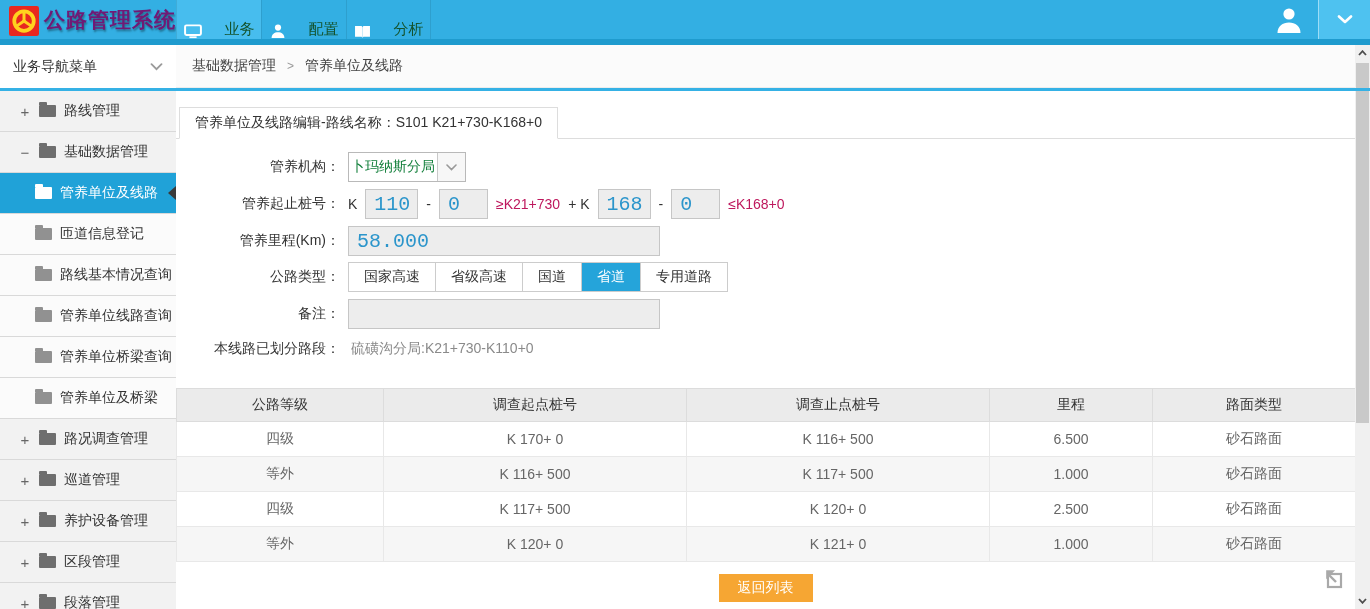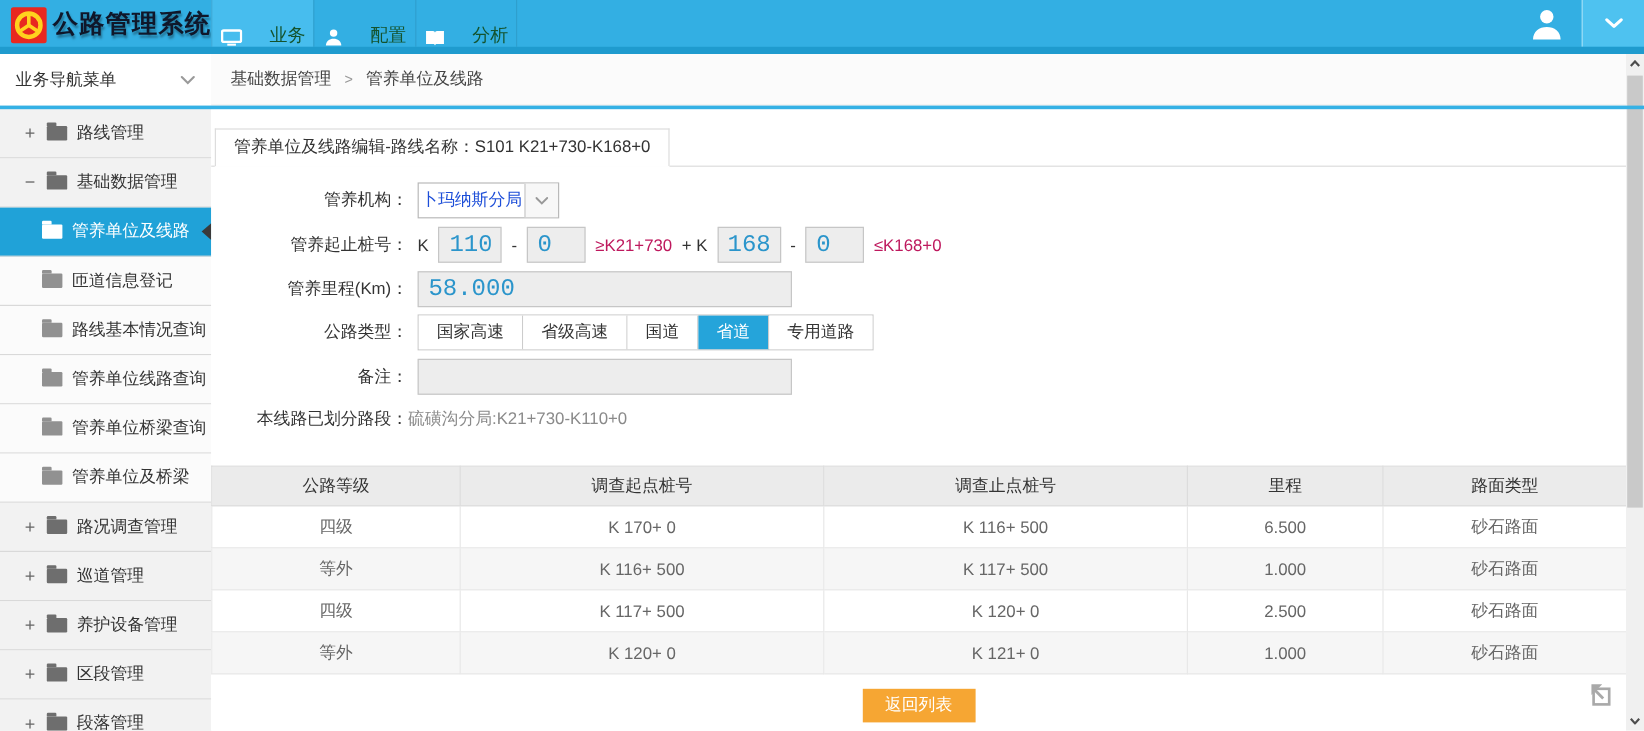--- a/index.html
+++ b/index.html
@@ -4,21 +4,21 @@
 <style>
   *{margin:0;padding:0;box-sizing:border-box}
   html,body{width:1370px;height:609px;overflow:hidden;background:#fff;
     font-family:"Liberation Sans","DejaVu Sans",sans-serif;position:relative}
 
   
   .topbar{position:absolute;left:0;top:0;width:1370px;height:45px;background:#33afe3}
   .topbar::after{content:"";position:absolute;left:0;bottom:0;width:100%;height:6px;background:#1f9bce}
   .logo-area{position:absolute;left:0;top:0;width:176px;height:39px;display:flex;align-items:center}
   .app-logo{margin-left:9px;width:38px;height:38px;margin-top:2px}
-  .app-title{margin-left:5px;font-size:21px;font-weight:bold;color:#0f172a;letter-spacing:1px;
+  .app-title{margin-left:5px;font-size:21px;font-weight:bold;color:#701a75;letter-spacing:1px;
     text-shadow:1px 2px 2px rgba(0,0,0,.35);white-space:nowrap}
   .nav-tabs{position:absolute;left:176px;top:0;height:39px;display:flex}
   .nav-tab{width:85px;height:39px;display:flex;align-items:flex-end;justify-content:center;gap:23px;
     color:#14532d;font-size:15px;cursor:pointer;border-left:1px solid rgba(0,0,0,.09)}
   .nav-tab:last-child{border-right:1px solid rgba(0,0,0,.09)}
   .nav-tab.active{background:#47bdee}
   .nav-icon{display:flex;align-items:center}
   .user-box{position:absolute;right:52px;top:0;height:39px;display:flex;align-items:center;gap:10px;
     color:#fff;padding:0 14px}
   .user-text{font-size:13px;line-height:1.4;white-space:nowrap}
@@ -61,36 +61,36 @@
     border-bottom:1px solid #fff;display:flex;align-items:center;padding:0 15px;font-size:14px;color:#333;z-index:2;
     white-space:nowrap}
 
   .form-row{position:absolute;left:0;width:100%;height:30px;display:flex;align-items:center}
   .form-label{width:164px;text-align:right;font-size:14px;color:#333;flex:none;white-space:nowrap}
   .form-field{margin-left:8px;display:flex;align-items:center;gap:8px}
   .row-org{top:61px}.row-stake{top:98px}.row-mileage{top:135px}.row-type{top:171px}
   .row-remark{top:208px}.row-divided{top:248px;height:20px}
 
   .select-box{width:118px;height:30px;border:1px solid #b9b9b9;background:#fff;display:flex;cursor:pointer}
-  .select-value{flex:1;display:flex;align-items:center;justify-content:center;font-size:14px;color:#1d4ed8;white-space:nowrap}
+  .select-value{flex:1;display:flex;align-items:center;justify-content:center;font-size:14px;color:#15803d;white-space:nowrap}
   .select-arrow{width:28px;border-left:1px solid #c9c9c9;background:#f7f7f7;display:flex;align-items:center;justify-content:center}
 
   .g-input{height:30px;border:1px solid #c6c6c6;background:#ededed;color:#2b95cb;font-size:20px;
     padding:0 8px;font-family:Liberation Mono, monospace;outline:none}
   .w-km{width:53px}.w-m{width:49px}.w-wide{width:312px}
   .hint{color:#be185d;font-size:14px;white-space:nowrap}
   .plain{color:#333;font-size:14px;white-space:nowrap}
 
   .seg{display:flex;border:1px solid #ccc;height:30px}
   .seg-btn{height:28px;padding:0 15px;display:flex;align-items:center;justify-content:center;
     font-size:14px;color:#333;background:#fff;border-right:1px solid #ccc;cursor:pointer;white-space:nowrap}
   .seg-btn:last-child{border-right:none}
   .seg-btn.active{background:#25a4da;color:#fff}
 
-  .divided-value{margin-left:0;font-size:14px;color:#8a8a8a;white-space:nowrap}
+  .divided-value{margin-left:11px;font-size:14px;color:#8a8a8a;white-space:nowrap}
 
   .data-table{position:absolute;left:0;top:297px;width:1179px;border-collapse:collapse;table-layout:fixed}
   .data-table th{height:33px;background:#ebebeb;font-weight:normal;font-size:14px;color:#333;
     border:1px solid #dcdcdc}
   .data-table td{height:35px;text-align:center;font-size:14px;color:#666;border:1px solid #e8e8e8;background:#fff}
   .data-table tr:nth-child(even) td{background:#f6f6f6}
 
   .back-btn{position:absolute;left:50%;top:483px;transform:translateX(-50%);background:#f6a633;color:#fff;
     border:none;height:28px;padding:0 19px;font-size:14px;font-family:inherit;cursor:pointer}
   .popout{position:absolute;right:8px;top:474px;width:26px;height:26px;cursor:pointer}

